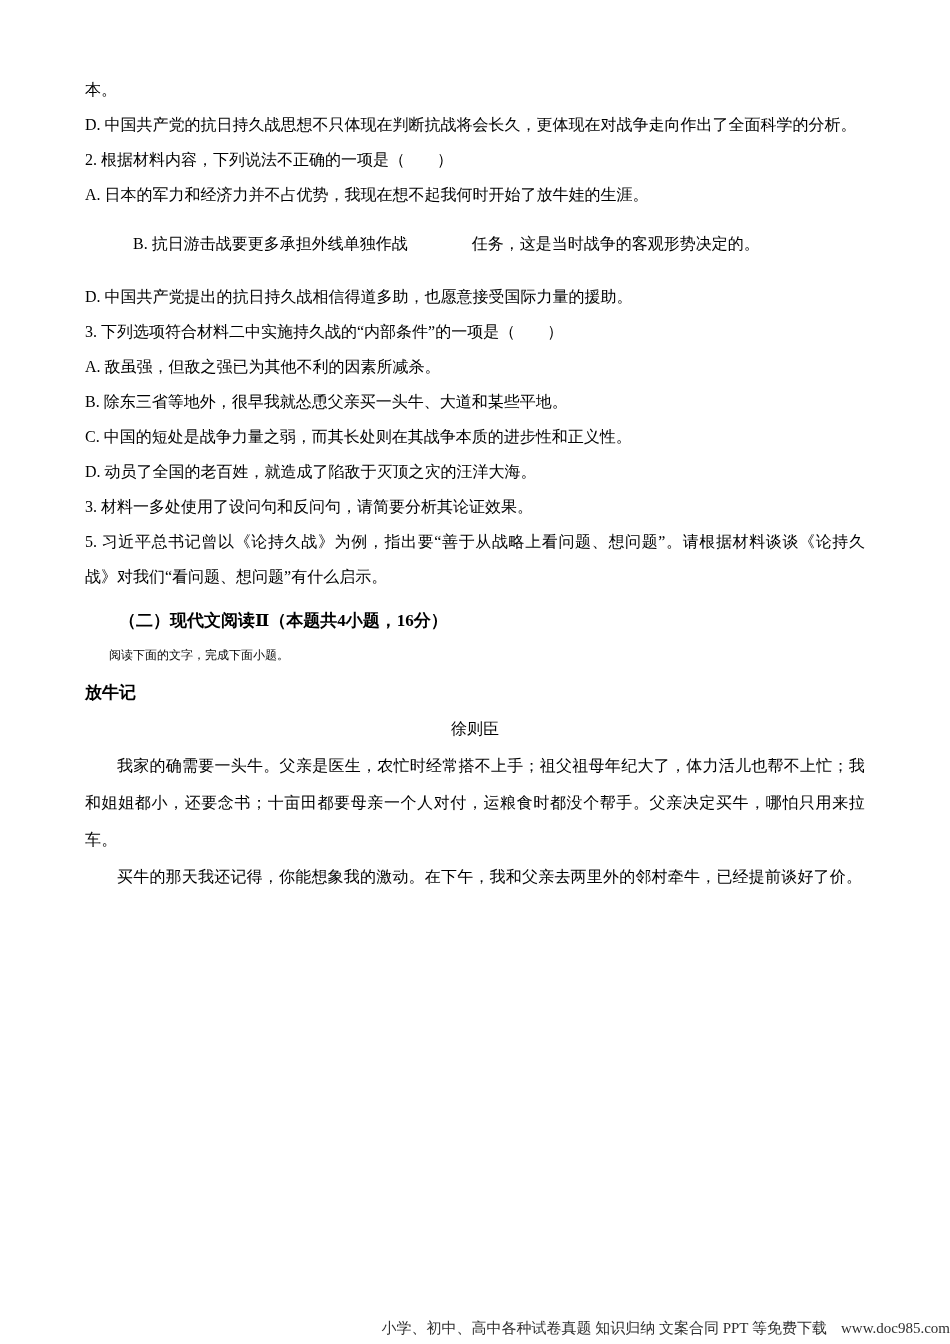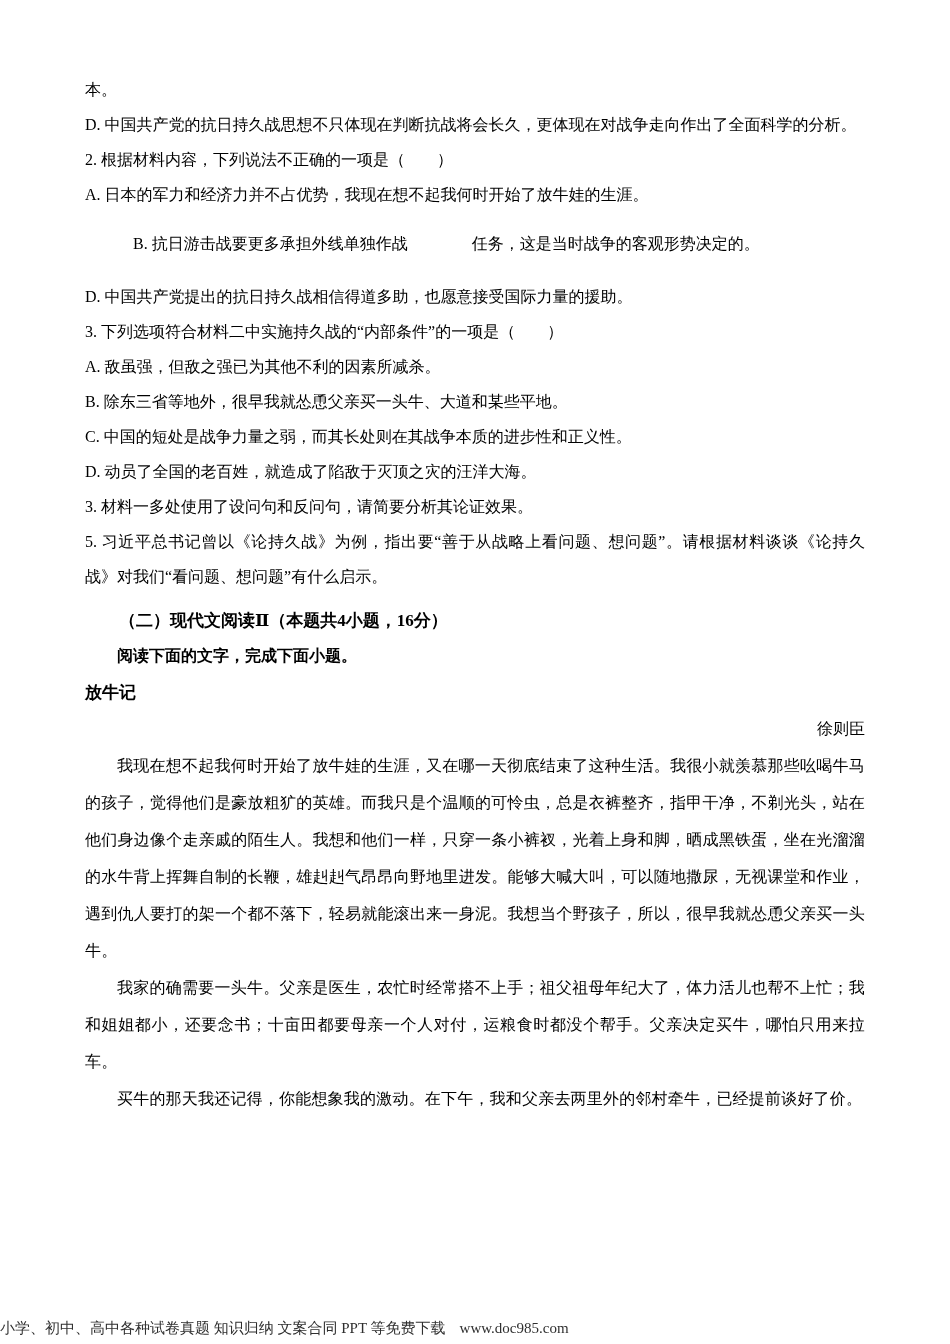--- a/index.html
+++ b/index.html
@@ -24,51 +24,50 @@
   .gap-c { margin-top: 21px; }
   .gap-d { margin-top: 18px; }
   .section-heading {
     font-size: 17px;
     font-weight: bold;
     line-height: 35px;
     margin-top: 9px;
     text-indent: 2em;
   }
   .instruction {
-    font-size: 16px;
+    font-size: 12px;
     line-height: 35px;
     text-indent: 2em;
-    font-weight: bold;
   }
   .essay-title {
     font-size: 17px;
     font-weight: bold;
     text-align: left;
     line-height: 36px;
     margin-top: 2px;
   }
   .essay-author {
     font-size: 16px;
     font-weight: normal;
-    text-align: right;
+    text-align: center;
     line-height: 36px;
   }
   .bpara {
     font-size: 16px;
     line-height: 37px;
     text-align: justify;
     text-indent: 2em;
     letter-spacing: 0.2px;
   }
   .footer {
     position: absolute;
     left: 0;
     right: 0;
     bottom: 6px;
-    text-align: left;
+    text-align: right;
     font-size: 15px;
     color: #2f2f2f;
     line-height: 20px;
   }
   .footer .url { margin-left: 14px; }
 </style>
 </head>
 <body>
 
 <div class="content">
@@ -88,21 +87,20 @@
     <p class="qline">3. 材料一多处使用了设问句和反问句，请简要分析其论证效果。</p>
     <p class="qline">5. 习近平总书记曾以《论持久战》为例，指出要“善于从战略上看问题、想问题”。请根据材料谈谈《论持久战》对我们“看问题、想问题”有什么启示。</p>
   </div>
 
   <p class="section-heading">（二）现代文阅读Ⅱ（本题共4小题，16分）</p>
   <p class="instruction">阅读下面的文字，完成下面小题。</p>
 
   <div>
     <p class="essay-title">放牛记</p>
     <p class="essay-author">徐则臣</p>
-    <p class="bpara">我现在想不起我何时开始了放牛娃的生涯，又在哪一天彻底结束了这种生活。我很小就羡慕那些吆喝牛马的孩子，觉得他们是豪放粗犷的英雄。而我只是个温顺的可怜虫，总是衣裤整齐，指甲干净，不剃光头，站在他们身边像个走亲戚的陌生人。我想和他们一样，只穿一条小裤衩，光着上身和脚，晒成黑铁蛋，坐在光溜溜的水牛背上挥舞自制的长鞭，雄赳赳气昂昂向野地里进发。能够大喊大叫，可以随地撒尿，无视课堂和作业，遇到仇人要打的架一个都不落下，轻易就能滚出来一身泥。我想当个野孩子，所以，很早我就怂恿父亲买一头牛。</p>
     <p class="bpara">我家的确需要一头牛。父亲是医生，农忙时经常搭不上手；祖父祖母年纪大了，体力活儿也帮不上忙；我和姐姐都小，还要念书；十亩田都要母亲一个人对付，运粮食时都没个帮手。父亲决定买牛，哪怕只用来拉车。</p>
     <p class="bpara">买牛的那天我还记得，你能想象我的激动。在下午，我和父亲去两里外的邻村牵牛，已经提前谈好了价。</p>
   </div>
 
 </div>
 
 <div class="footer">
   <span>小学、初中、高中各种试卷真题  知识归纳  文案合同  PPT 等免费下载</span><span class="url">www.doc985.com</span>
 </div>
 

